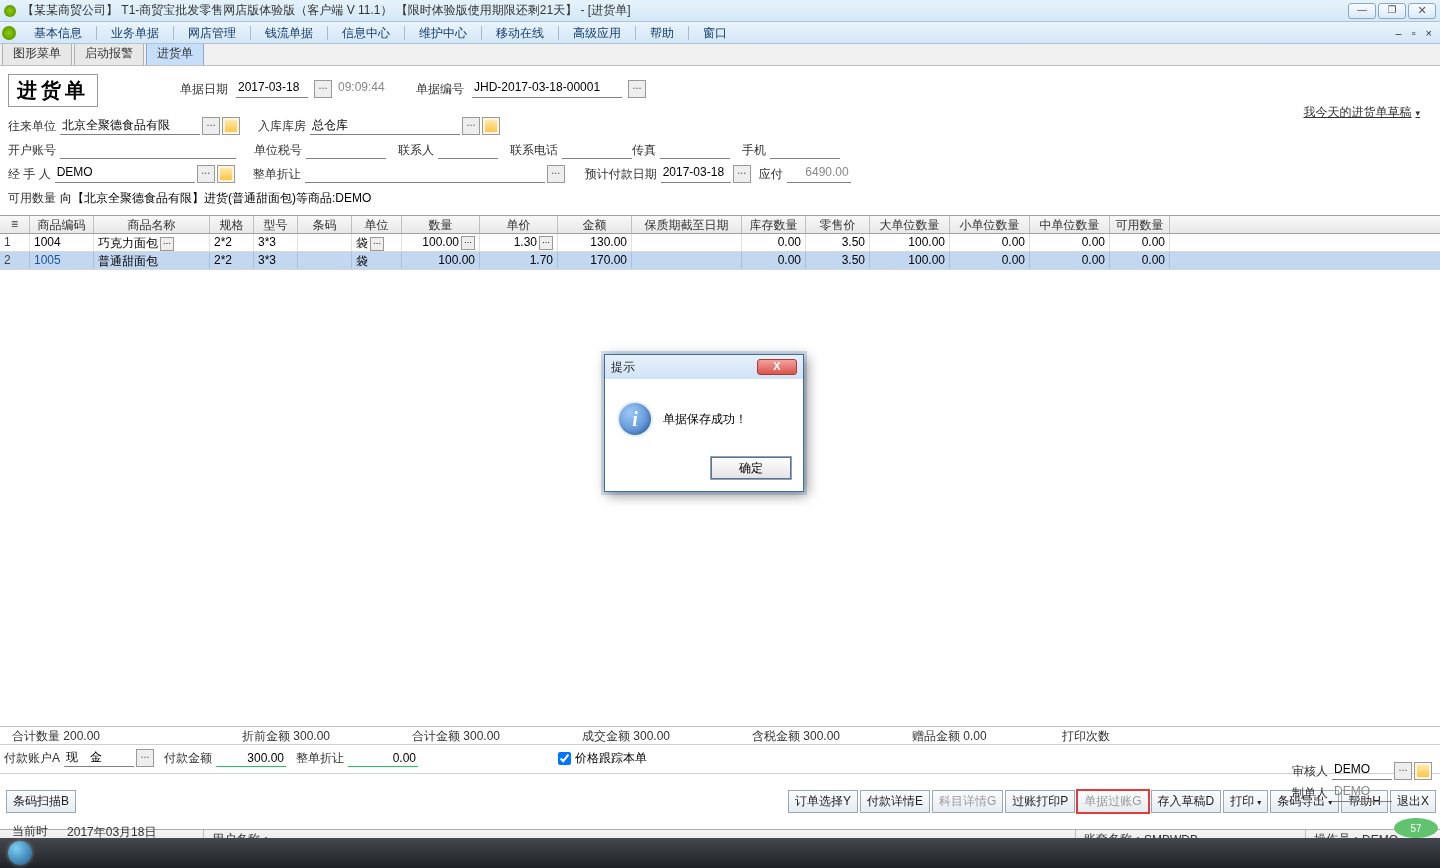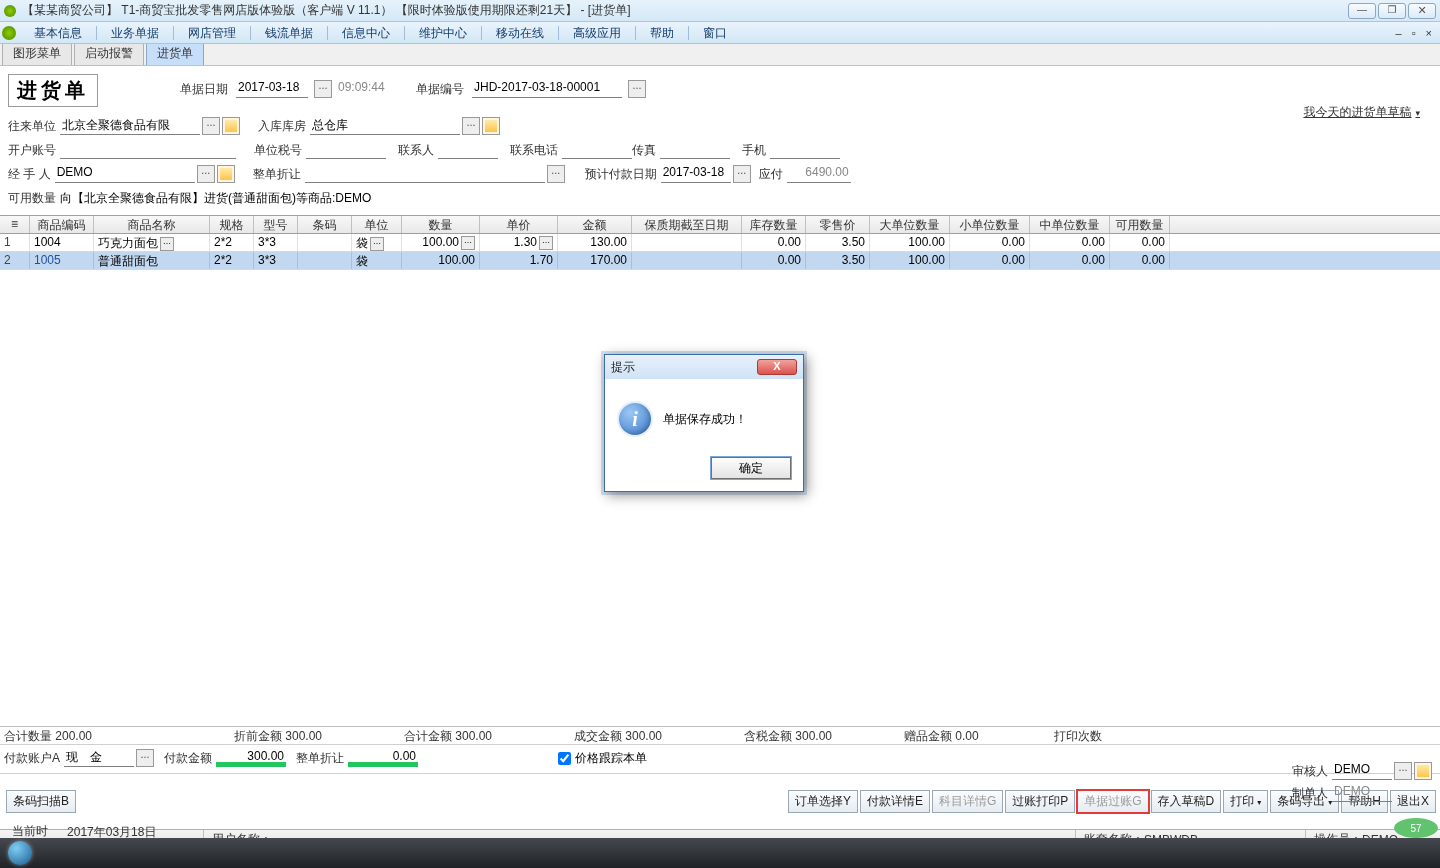--- a/index.html
+++ b/index.html
@@ -50,21 +50,21 @@
 .grid-row.sel .c { border-right-color: #a8c0dd; }
 .c.rn { text-align: left; color: #444; }
 .c.num { text-align: right; }
 .pick-sm { display:inline-block; width:14px; height:14px; border:1px solid #999; background:#eee; font-size:8px; line-height:12px; text-align:center; vertical-align:middle; margin-left:2px;}
 
 .col-rn{width:30px} .col-code{width:64px} .col-name{width:116px} .col-spec{width:44px} .col-model{width:44px} .col-bar{width:54px} .col-unit{width:50px} .col-qty{width:78px} .col-price{width:78px} .col-amt{width:74px} .col-exp{width:110px} .col-stock{width:64px} .col-retail{width:64px} .col-bigq{width:80px} .col-smallq{width:80px} .col-midq{width:80px} .col-avail{width:60px}
 
 .grid-body-spacer { height: 456px; }
 
 
-.totals { display: flex; height: 18px; padding: 1px 4px; border-top: 1px solid #c0c0c0; background: #fff; }
+.totals { display: flex; height: 18px; padding: 1px 12px; border-top: 1px solid #c0c0c0; background: #fff; }
 .totals .t-item { margin-right: 40px; color: #333; }
 .totals .t-item.wide { width: 230px; margin-right: 0; }
 
 
 .bottom-form { padding: 2px 4px; display: flex; flex-wrap: wrap; align-items: center; gap: 4px 8px; border-top: 1px solid #d0d0d0; position: relative; }
 .bottom-right { position: absolute; right: 8px; top: 16px; }
 .bottom-right .form-row { height: 20px; }
 
 
 .btn-bar { display: flex; align-items: center; padding: 16px 4px; border-top: 1px solid #d0d0d0; }
@@ -89,21 +89,21 @@
 .info-icon { width:32px; height:32px; border-radius:50%; background: radial-gradient(circle at 35% 30%, #9cc7f5, #3a78c8); display:flex; align-items:center; justify-content:center; color:#fff; font-family:"Times New Roman"; font-style:italic; font-weight:bold; font-size:20px; box-shadow: inset -2px -2px 4px rgba(0,0,0,.2), 0 0 0 2px #e6effb; }
 .modal-foot { padding: 6px 12px 12px; display:flex; justify-content:flex-end; }
 .modal-ok { width: 80px; height: 22px; border: 1px solid #707070; background: linear-gradient(#fdfdfd,#e4e4e4); box-shadow: 0 0 0 1px #7aa7d8; }
 
 
 .taskbar { position: absolute; bottom: 0; left: 0; right: 0; height: 30px; background: linear-gradient(#45494f,#1f2226); display:flex; align-items:center; }
 .start-orb { width: 40px; height: 30px; display:flex; align-items:center; justify-content:center; }
 .start-orb div { width:24px; height:24px; border-radius:50%; background: radial-gradient(circle at 35% 30%, #7ecef4, #1a5a8e); box-shadow: 0 0 4px rgba(255,255,255,.4); }
 .task-badge { position:absolute; right:2px; bottom:30px; width:44px; height:20px; border-radius:50%; background:#61c36e; color:#fff; font-size:10px; display:flex; align-items:center; justify-content:center; }
 
-input.ul { border:none; border-bottom:5px solid #22c55e; outline:none; background:transparent; padding:0 2px; height:18px; }
+input.ul { border:none; border-bottom:1px solid #22c55e; outline:none; background:transparent; padding:0 2px; height:18px; }
 select.combo { border:1px solid #888; height:18px; background:#fff; }
 input[type=checkbox]{ vertical-align:middle; margin-right:4px;}
 </style>
 </head>
 <body>
 
 <div class="win-chrome">
   <div class="app-icon"></div>
   <div class="win-title">【某某商贸公司】 T1-商贸宝批发零售网店版体验版（客户端 V 11.1） 【限时体验版使用期限还剩21天】 - [进货单]</div>
   <div class="win-ctrls">

